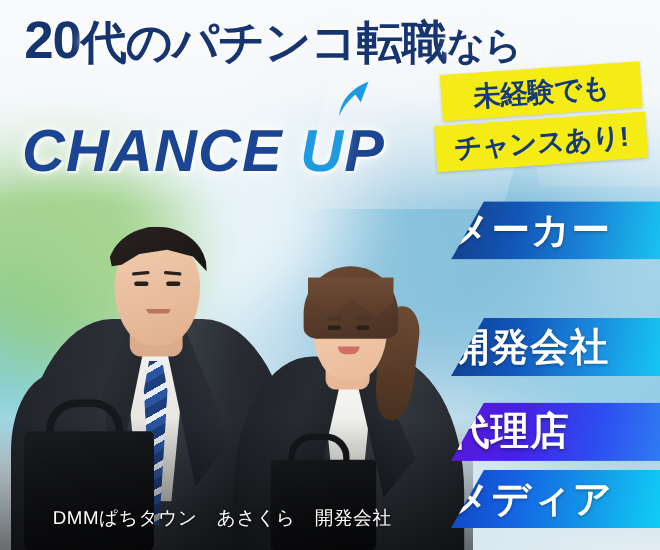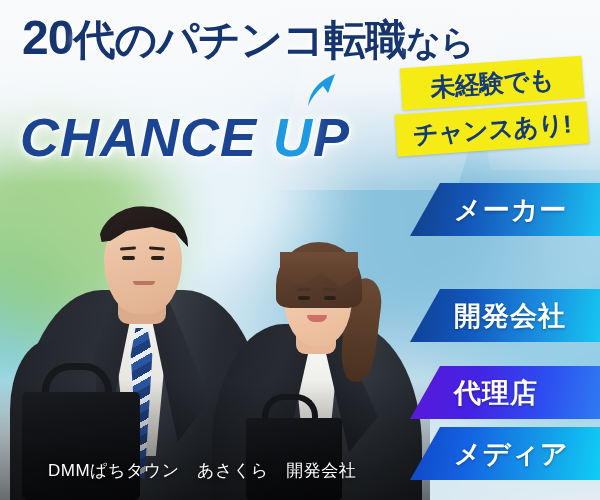--- a/index.html
+++ b/index.html
@@ -208,22 +208,22 @@
 
   
   .bars{position:absolute;left:0;top:0;width:600px;height:500px;}
   .bar{
     position:absolute;right:0;height:53px;width:190px;
     clip-path:polygon(30px 0,100% 0,100% 100%,0 100%);
     display:flex;align-items:center;
     box-shadow:0 2px 5px rgba(0,0,0,.22);
   }
   .bar span{
-    color:#ffffff;font-weight:bold;font-size:27px;
-    margin-left:44px;letter-spacing:1px;white-space:nowrap;
+    color:#ffffff;font-weight:bold;font-size:35px;
+    letter-spacing:1px;white-space:nowrap;
     text-shadow:0 1px 3px rgba(0,0,0,.35);
   }
   .bar.b1{top:183px;background:linear-gradient(100deg,#123f88 0%,#1356b8 32%,#1a86d8 66%,#19c2f0 100%);}
   .bar.b2{top:244px;background:linear-gradient(100deg,#3510c8 0%,#2a2ae0 34%,#2556ee 68%,#2a86f2 100%);}
   .bar.b3{top:289px;background:linear-gradient(100deg,#0f3f92 0%,#1257bd 32%,#1a8ade 66%,#16c6f2 100%);}
   .bar.b4{top:366px;background:linear-gradient(100deg,#5a18d8 0%,#4522e4 34%,#2d4ef0 70%,#2f7bf2 100%);text-align:center;}
   .bar.b5{top:427px;background:linear-gradient(100deg,#1046c4 0%,#1462e2 30%,#149ae8 68%,#10cdf6 100%);}
 
   
   .credit{

